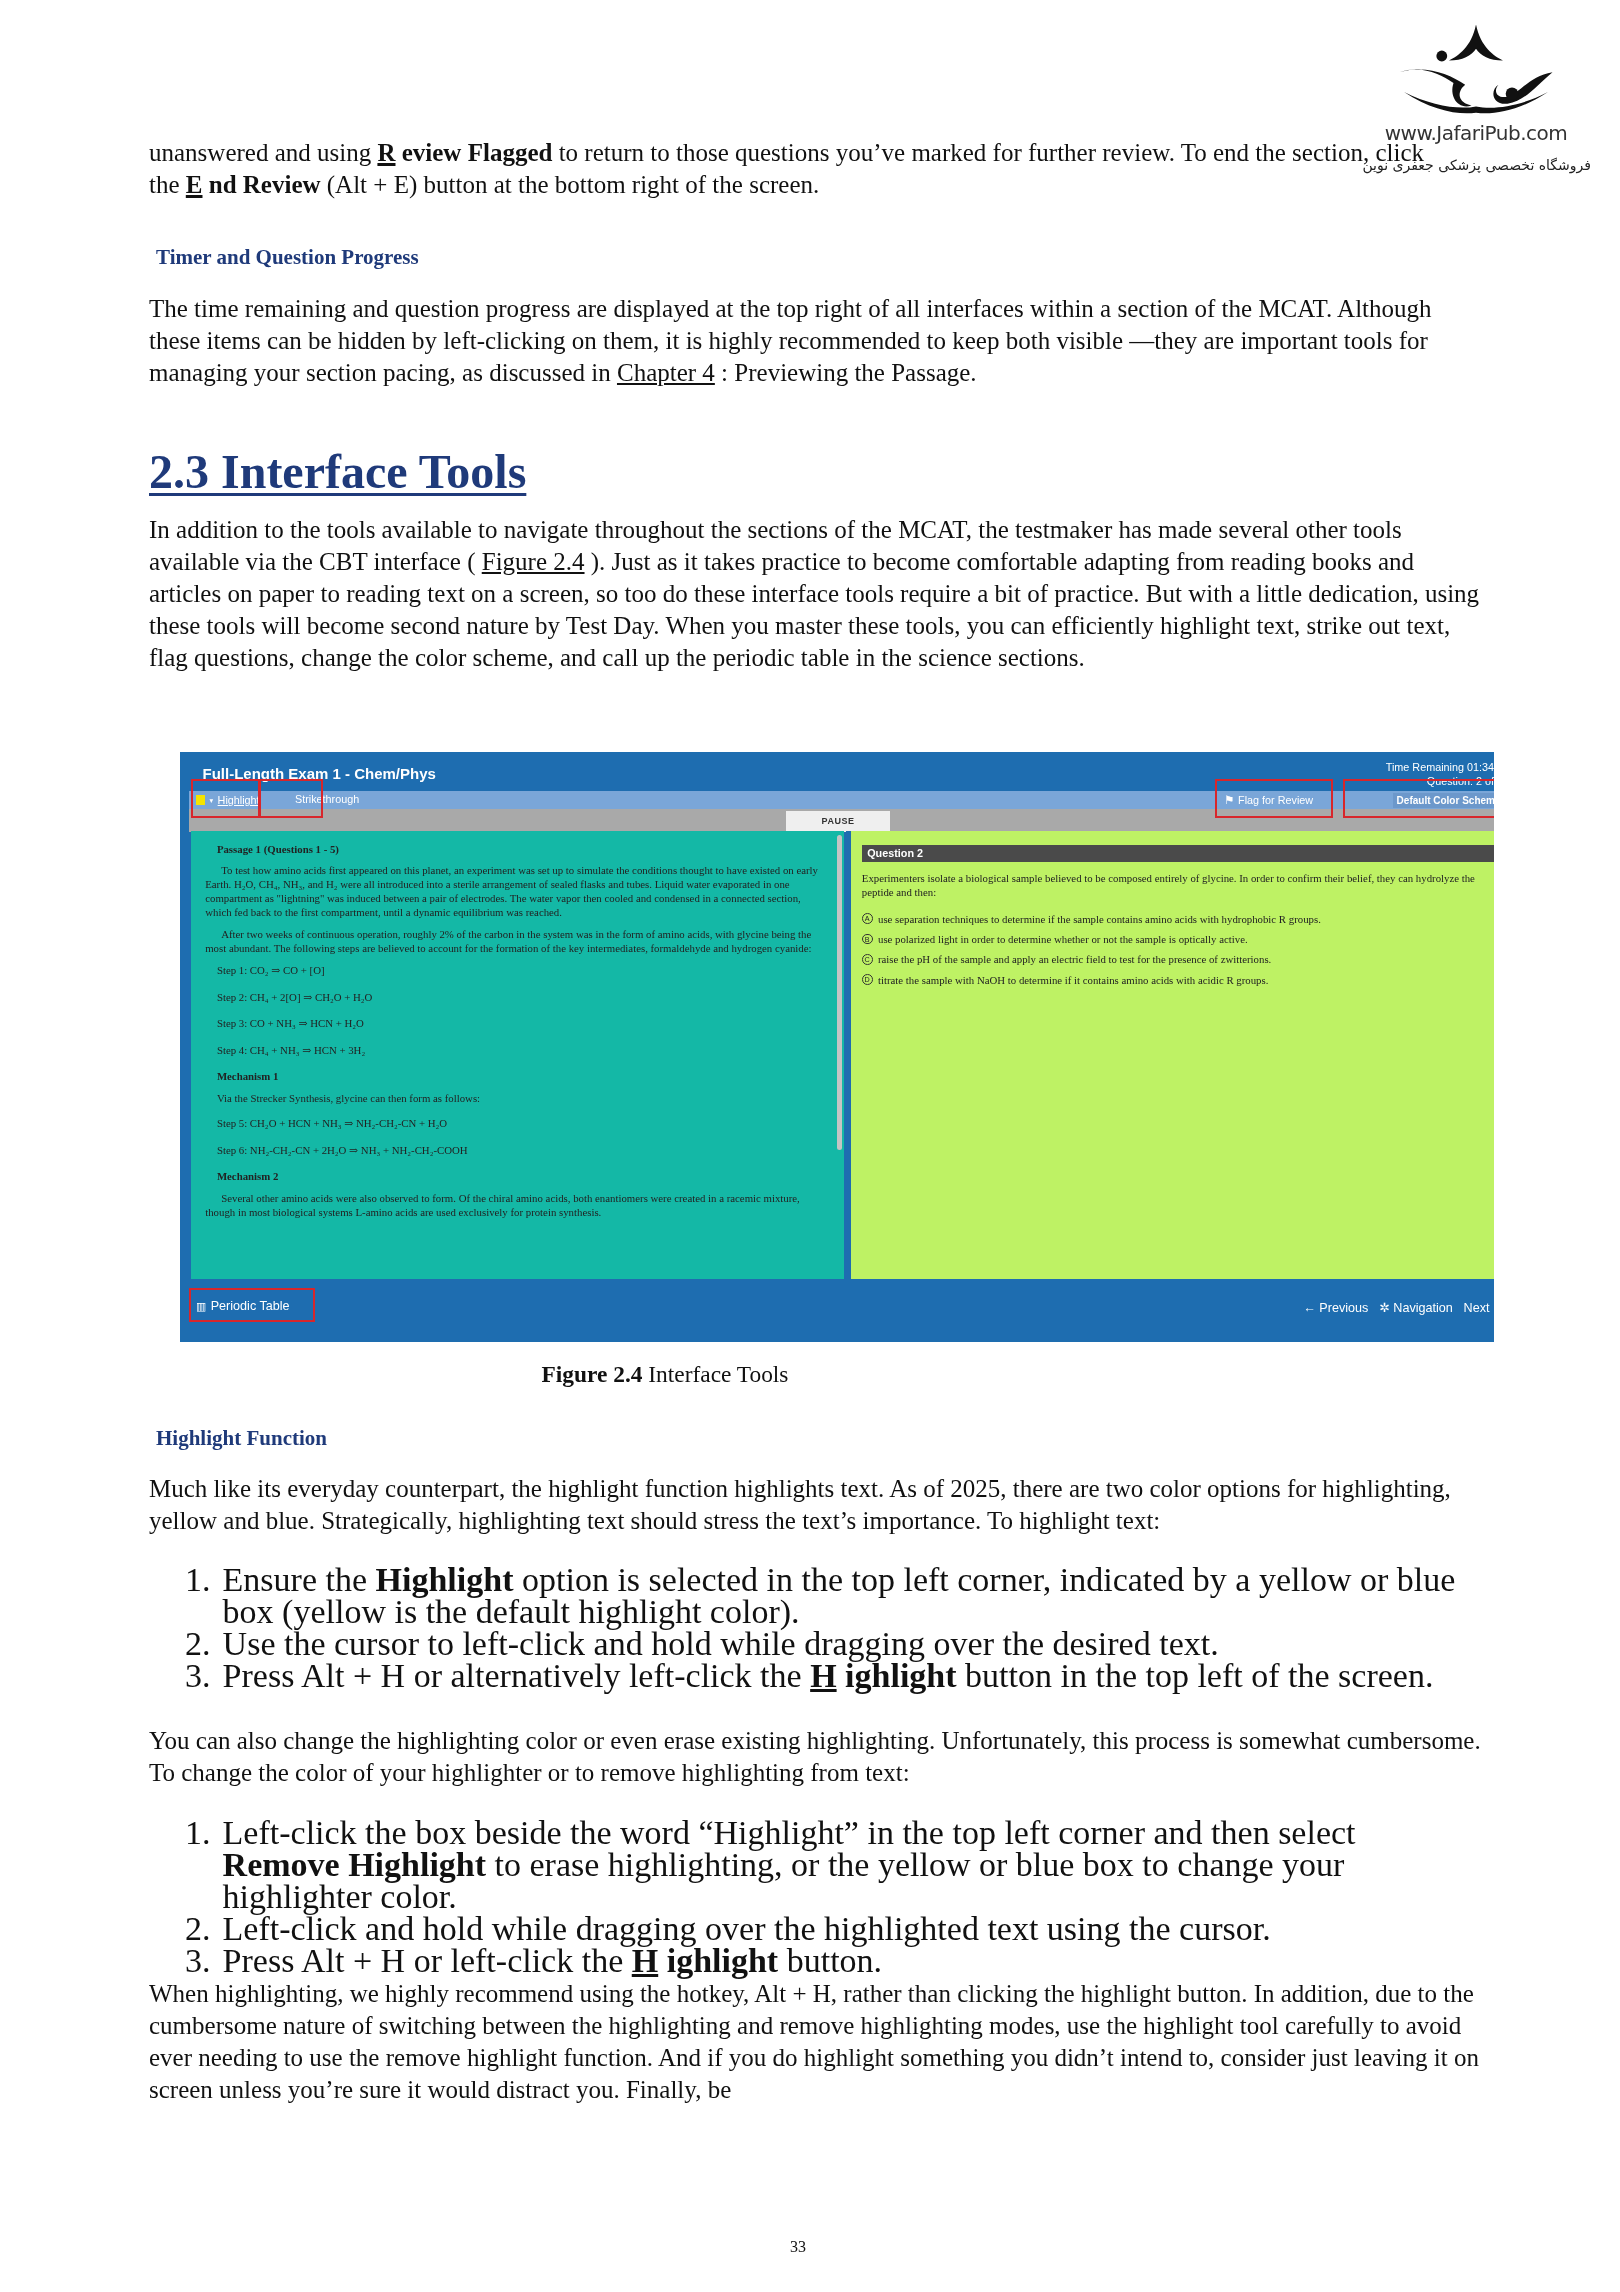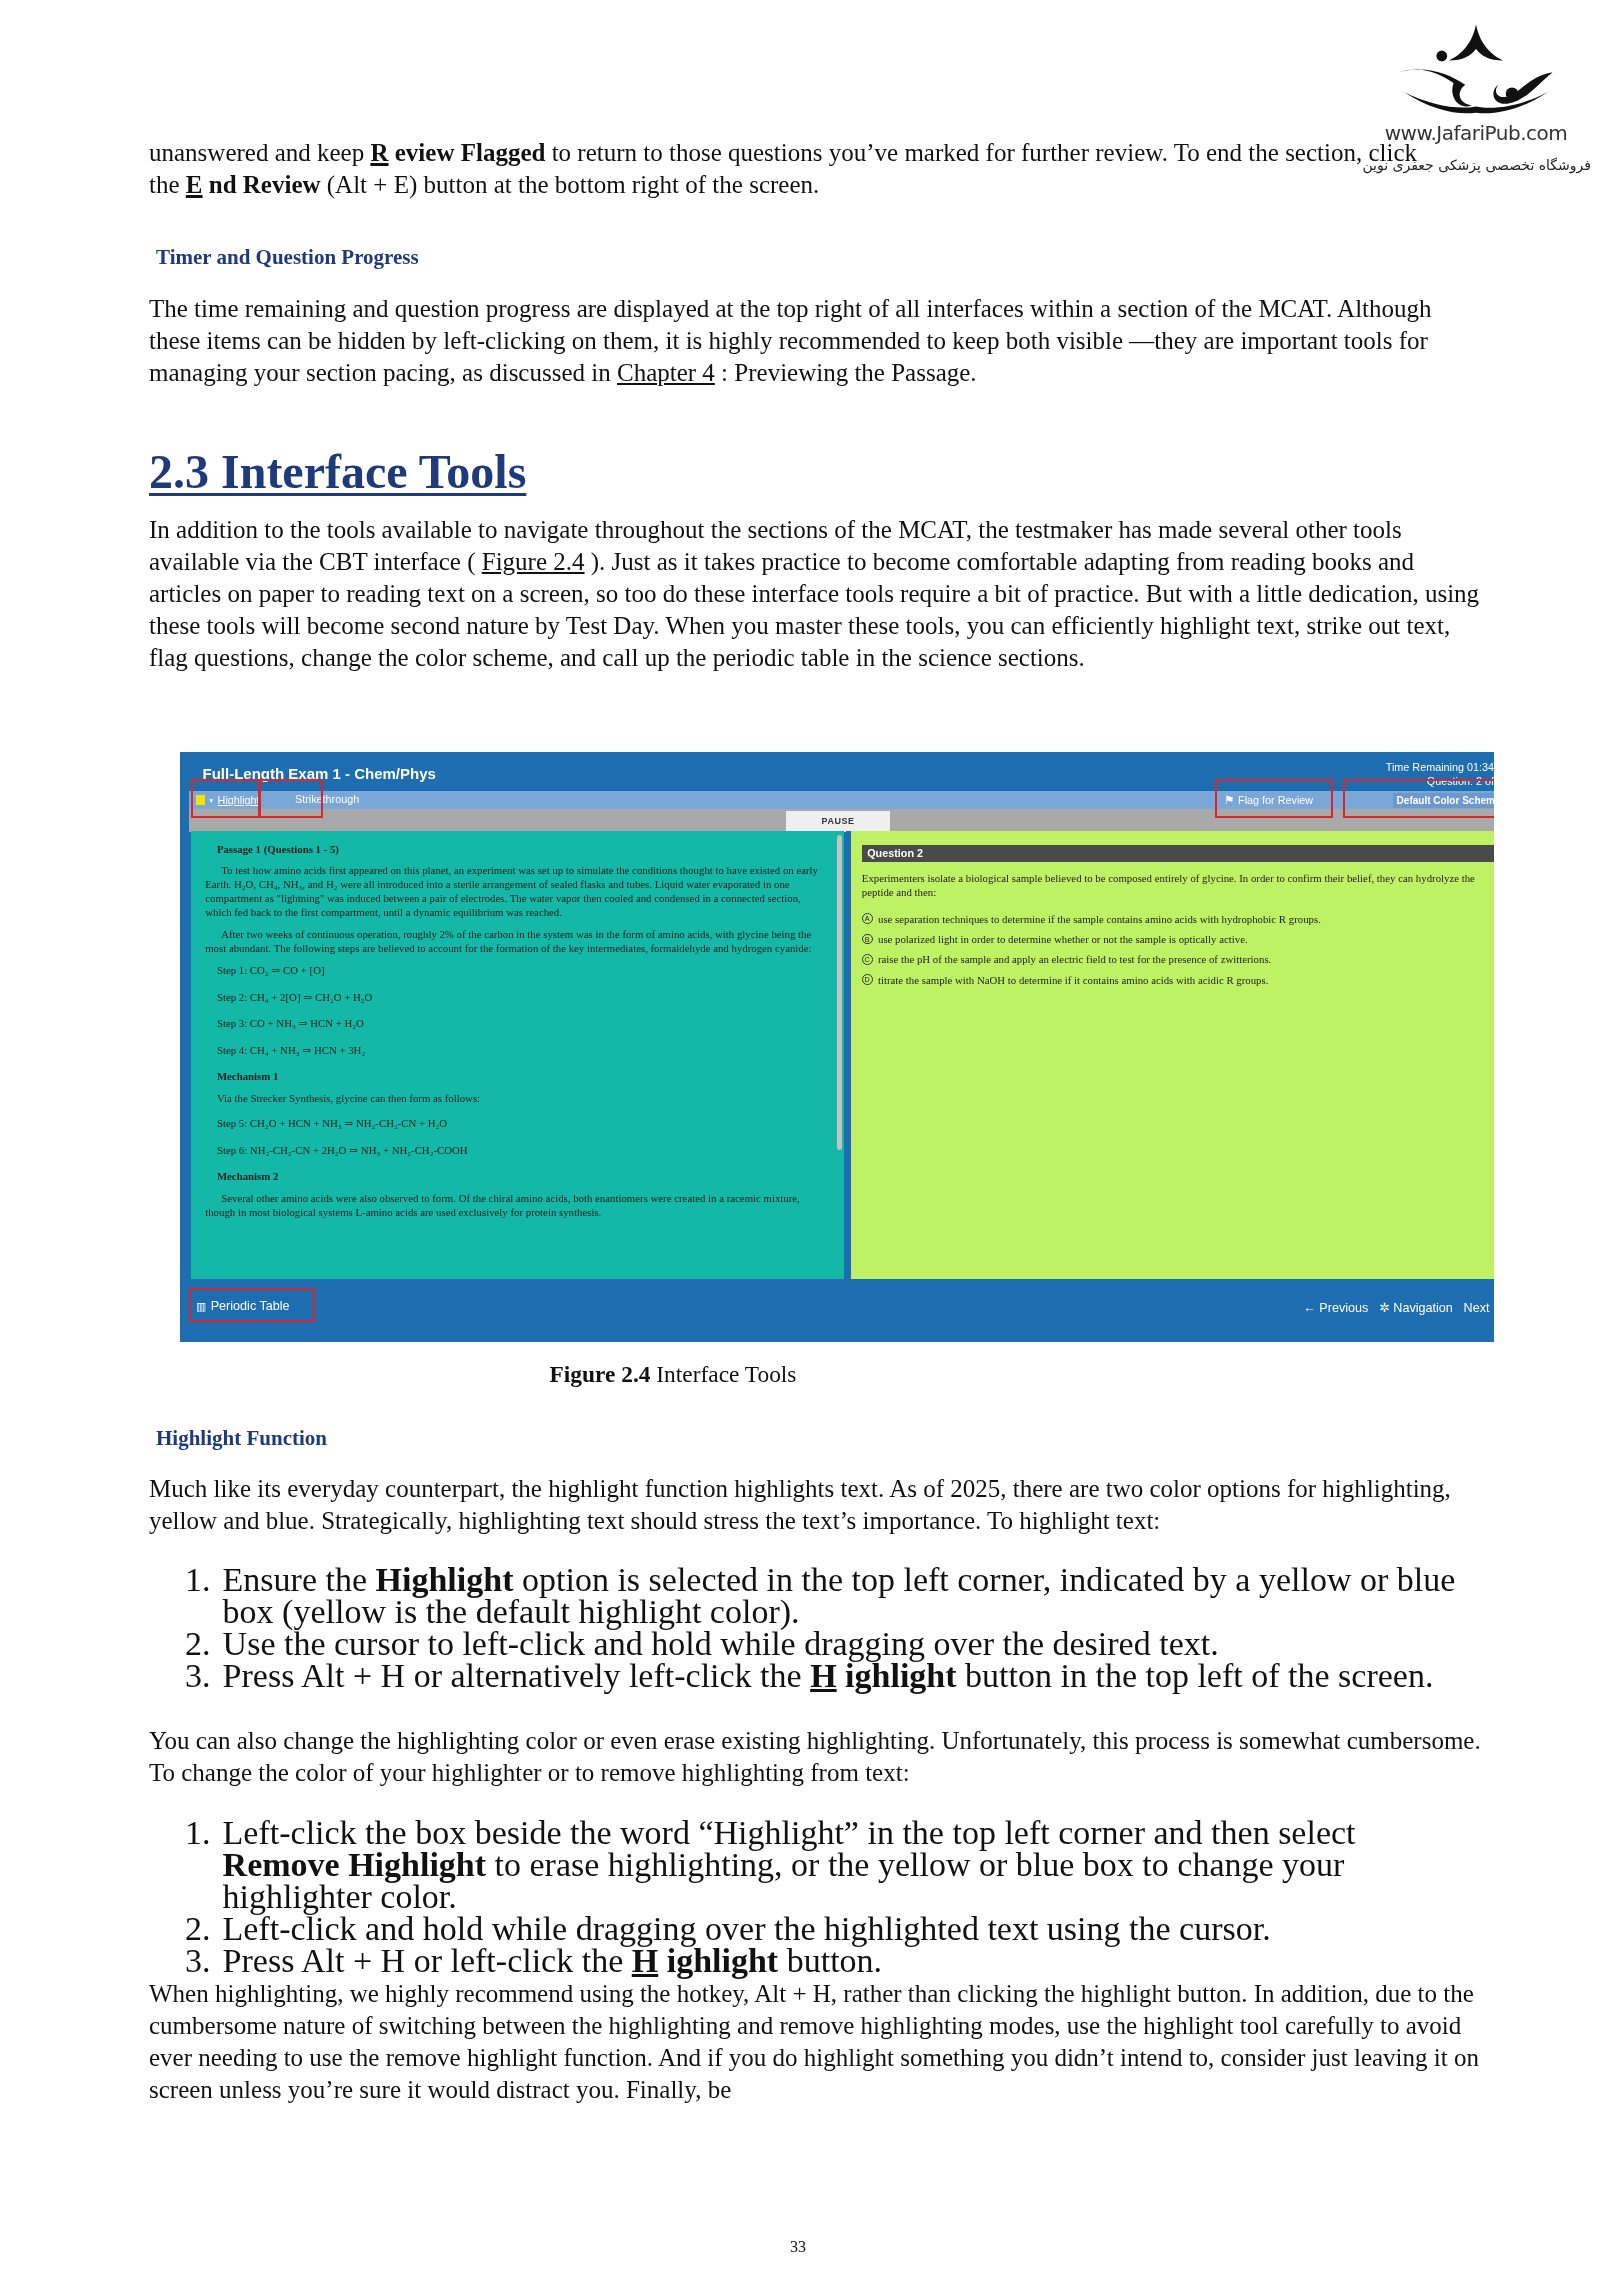--- a/index.html
+++ b/index.html
@@ -47,41 +47,41 @@
   .fig-right { position: absolute; left: 671px; top: 79px; width: 643px; height: 448px; background: #bef264; font-family: "Liberation Serif", "DejaVu Serif", serif; font-size: 10.8px; line-height: 14px; color: #222; padding: 13.5px 0 0 10.8px; }
   .fig-qhead { background: #4a4a4a; color: #fff; font-family: "Liberation Sans", sans-serif; font-weight: bold; font-size: 10.8px; padding: 1.8px 5.4px; margin-bottom: 9px; margin-right: 0; }
   .fig-right p { margin: 0 0 12.6px 0; padding-right: 5.4px; }
   .fig-opt { display: flex; gap: 5.4px; align-items: center; margin-bottom: 6.3px; white-space: nowrap; }
   .opt-circle { width: 10.8px; height: 10.8px; border: 0.9px solid #333; border-radius: 50%; font-size: 7.2px; line-height: 9px; text-align: center; font-family: "Liberation Sans", sans-serif; flex: none; }
   .fig-bottom { position: absolute; left: 0; top: 527px; width: 1314px; height: 62px; background: #1e6db0; }
   .fig-ptable { position: absolute; left: 16px; top: 20px; color: #fff; font-size: 12.6px; display: flex; gap: 4.5px; align-items: center; }
   .fig-nav { position: absolute; right: 4.5px; top: 21px; color: #fff; font-size: 12.6px; display: flex; gap: 10.8px; align-items: center; white-space: nowrap; }
   .fig-nav span { display: inline-flex; align-items: center; gap: 3.6px; }
 
-  .caption { position: absolute; left: 0; width: 1330px; top: 1361px; text-align: center; font-size: 23.4px; margin-left: 8px; }
+  .caption { position: absolute; left: 0; width: 1330px; top: 1361px; text-align: center; font-size: 23.4px; }
   .pagenum { position: absolute; left: 0; width: 1596px; top: 2238px; text-align: center; font-size: 16px; }
 </style>
 </head>
 <body>
 
 <div class="watermark">
   <svg class="wm-logo" viewBox="0 0 200 110">
     <path d="M100 5 C95 30 80 40 70 45 C85 45 95 40 100 32 C105 40 115 45 130 45 C120 40 105 30 100 5 Z" fill="#111"></path>
     <circle cx="62" cy="40" r="6" fill="#111"></circle>
     <path d="M15 58 C40 50 60 60 75 70 C70 85 80 100 95 95 C80 92 78 80 88 72 C70 60 45 50 15 58 Z" fill="#111"></path>
     <path d="M185 58 C160 62 150 80 135 85 C125 88 118 80 125 72 C115 78 118 95 135 93 C155 90 168 72 185 58 Z" fill="#111"></path>
     <path d="M20 80 C50 95 80 100 100 96 C120 100 150 96 180 80 C150 100 120 106 100 103 C80 106 50 100 20 80 Z" fill="#111"></path>
     <circle cx="140" cy="82" r="7" fill="#111"></circle>
   </svg>
   <div class="wm-url">www.JafariPub.com</div>
 </div>
 <div class="wm-fa">فروشگاه تخصصی پزشکی جعفری نوین</div>
 
 <div class="para" style="top:137px; width:1278px;">
-  <span>unanswered and keep </span><b><span class="kbd-u">R</span><span> eview Flagged</span></b><span> to return to those questions you’ve marked for further review. To end the section, click the </span><b><span class="kbd-u">E</span><span> nd Review</span></b><span> (Alt + E) button at the bottom right of the screen.</span>
+  <span>unanswered and using </span><b><span class="kbd-u">R</span><span> eview Flagged</span></b><span> to return to those questions you’ve marked for further review. To end the section, click the </span><b><span class="kbd-u">E</span><span> nd Review</span></b><span> (Alt + E) button at the bottom right of the screen.</span>
 </div>
 
 <div class="h2" style="top:239px;">Timer and Question Progress</div>
 <div class="para" style="top:293px;">
   <span>The time remaining and question progress are displayed at the top right of all interfaces within a section of the MCAT. Although these items can be hidden by left-clicking on them, it is highly recommended to keep both visible —they are important tools for managing your section pacing, as discussed in </span><a class="link">Chapter 4</a><span> : Previewing the Passage.</span>
 </div>
 
 <div class="h1" style="top:450px;">2.3 Interface Tools</div>
 <div class="para" style="top:514px;">
   <span>In addition to the tools available to navigate throughout the sections of the MCAT, the testmaker has made several other tools available via the CBT interface ( </span><a class="link">Figure 2.4</a><span> ). Just as it takes practice to become comfortable adapting from reading books and articles on paper to reading text on a screen, so too do these interface tools require a bit of practice. But with a little dedication, using these tools will become second nature by Test Day. When you master these tools, you can efficiently highlight text, strike out text, flag questions, change the color scheme, and call up the periodic table in the science sections.</span>

